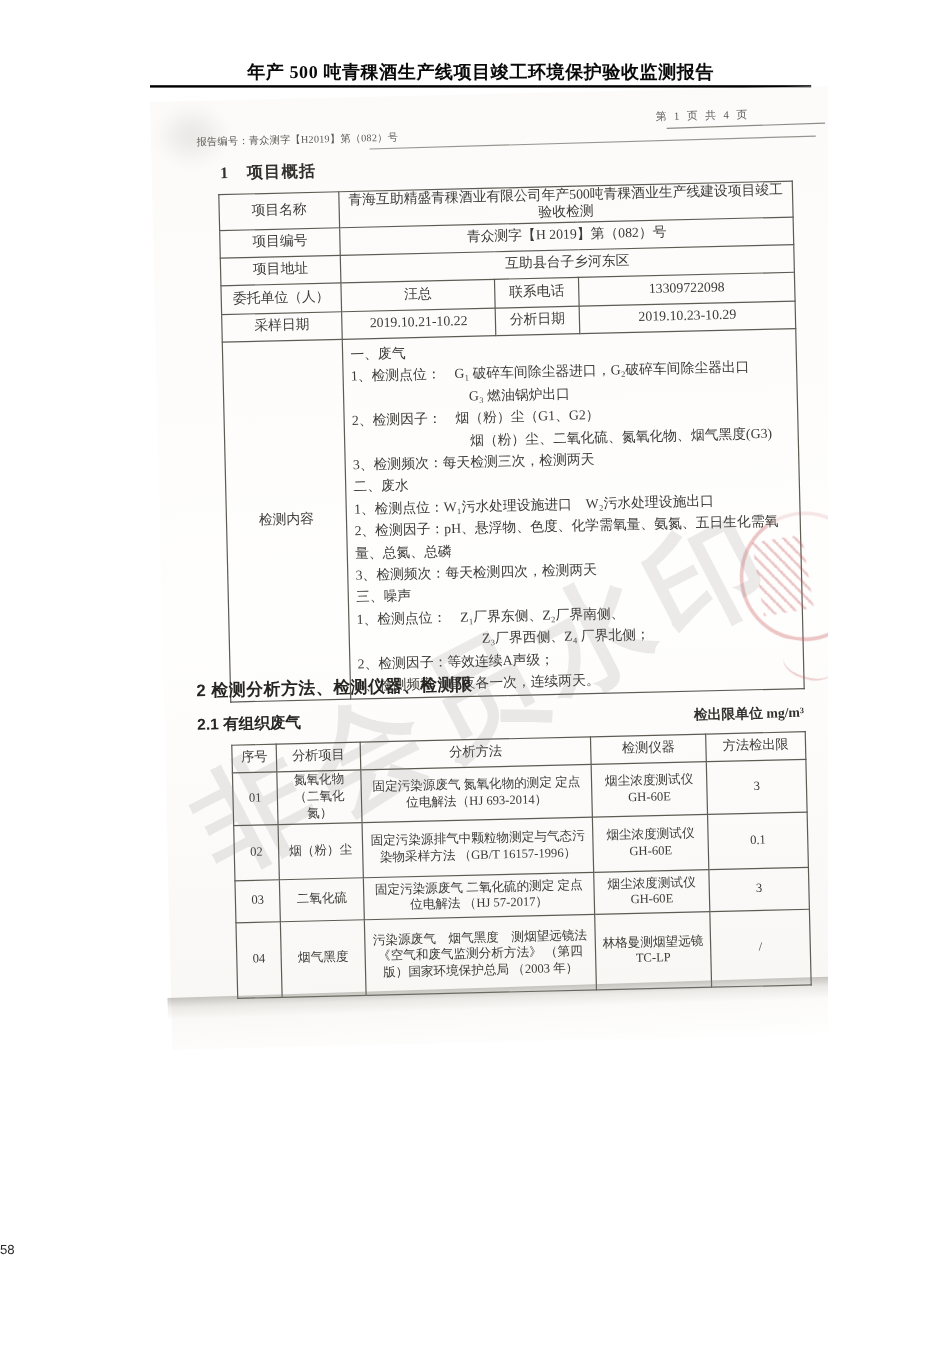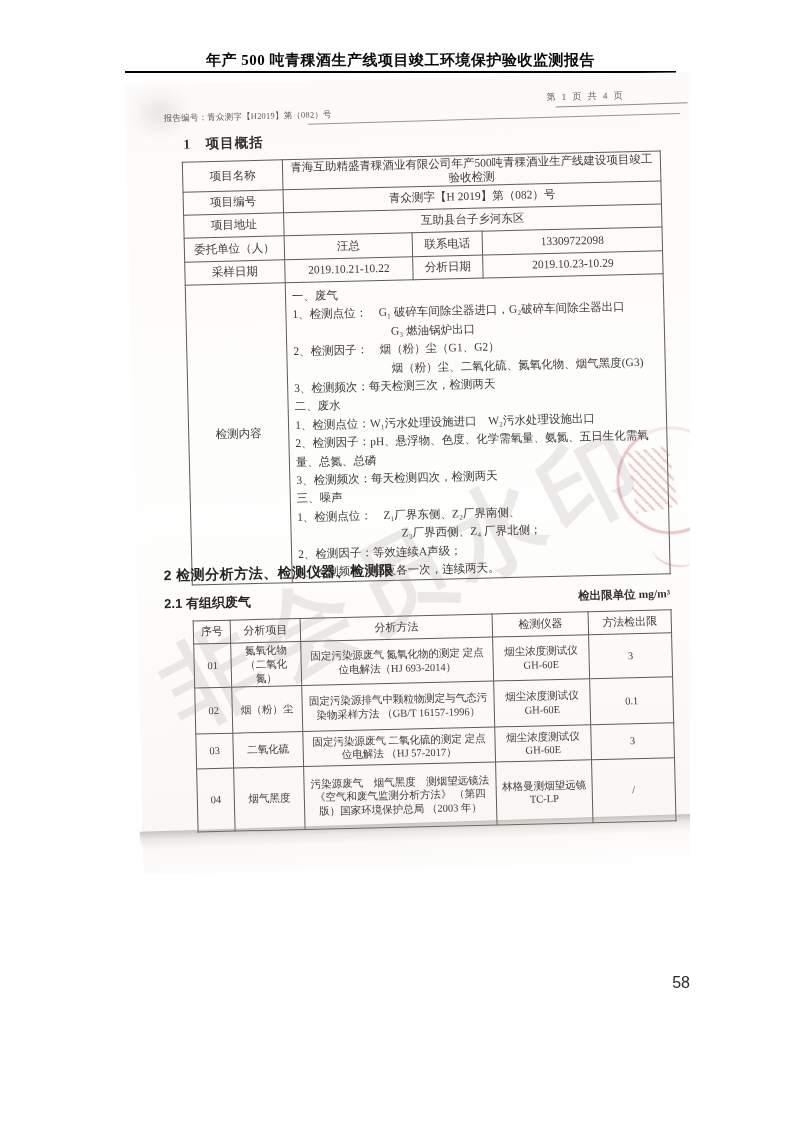--- a/index.html
+++ b/index.html
@@ -61,21 +61,21 @@
   
   .scan-shadow{position:absolute;left:-3px;top:744px;width:656px;height:18px;
          background:linear-gradient(to bottom,rgba(128,124,116,0.42),rgba(168,164,156,0.18) 45%,rgba(255,255,255,0));
          transform:rotate(-0.5deg);}
   .smudge-tl{position:absolute;left:128px;top:86px;width:64px;height:54px;border-radius:50%;
          background:radial-gradient(ellipse,rgba(148,143,136,0.42),transparent 70%);filter:blur(5px);}
   .fold-line{position:absolute;left:751px;top:98px;width:3px;height:738px;
          background:linear-gradient(to bottom,rgba(118,113,106,0.16),rgba(118,113,106,0.3) 50%,rgba(118,113,106,0.1));
          transform:rotate(-0.8deg);}
 
-  .footer-pn{position:absolute;left:0;right:0;top:974px;text-align:right;font-size:16px;color:#2a2a2a;
+  .footer-pn{position:absolute;left:0;right:0;top:1036px;text-align:left;font-size:11px;color:#2a2a2a;
          font-family:"Liberation Sans","DejaVu Sans",sans-serif;}
 </style>
 </head>
 <body>
 
 <div class="page">
 
   <div class="doc-title">年产 500 吨青稞酒生产线项目竣工环境保护验收监测报告</div>
   <div class="doc-rule"></div>
 

